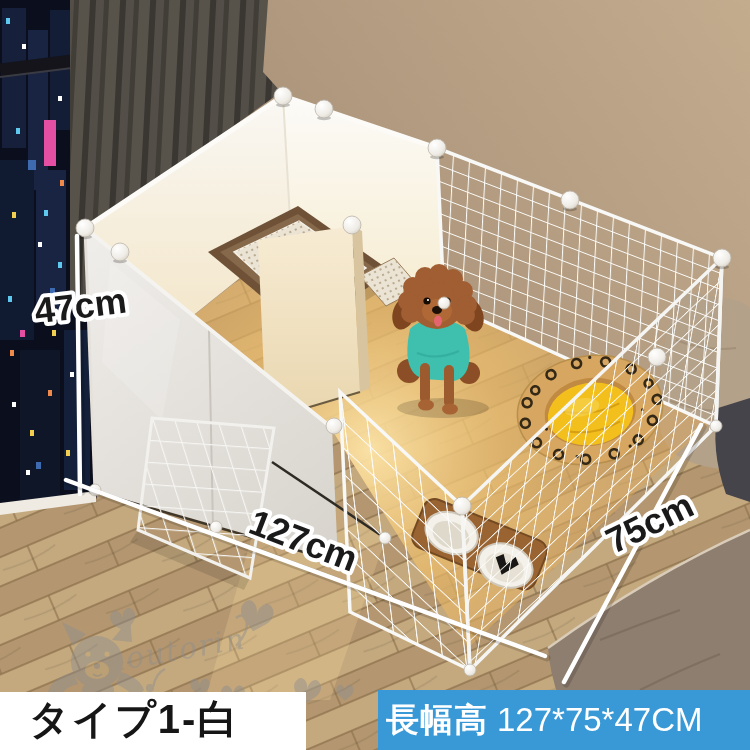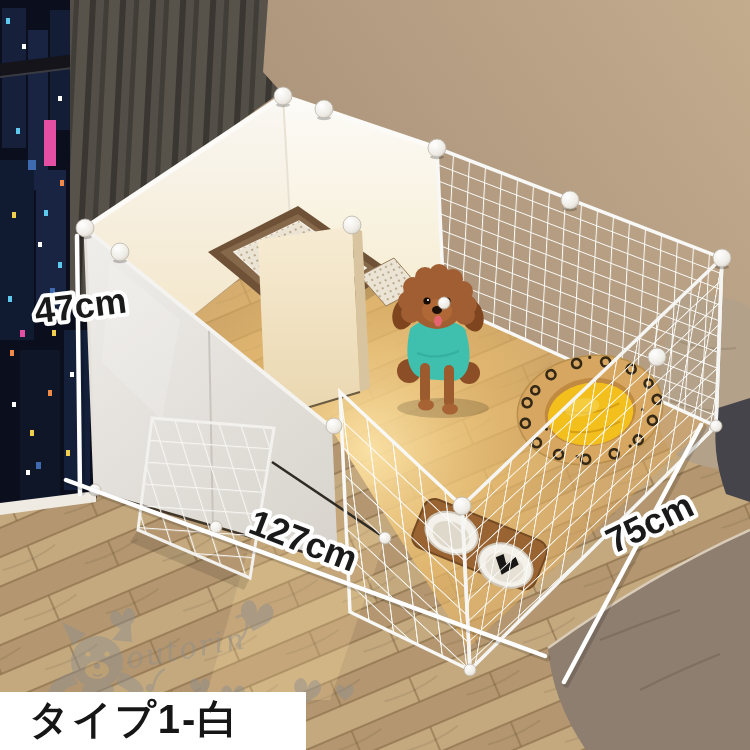--- a/index.html
+++ b/index.html
@@ -358,13 +358,17 @@
       <path d="M153,687 q3,-14 12,-18" stroke="#8E8E8E" stroke-width="2.4" fill="none"></path>
       <path d="M236,646 q14,-16 10,-26 q-3,-8 -10,-2" stroke="#8E8E8E" stroke-width="2.4" fill="none"></path>
     </g>
     <text transform="translate(178,660) rotate(-10)" text-anchor="middle" font-family="DejaVu Serif, serif" font-style="italic" font-size="29" letter-spacing="2" fill="#8E8E8E">koutorin</text>
   </g>
 </svg>
 
   <div class="bar-left">
     <span>タイプ1-白</span>
   </div>
+  <div class="bar-right">
+    <span class="pfx">長幅高</span>
+    <span class="val">127*75*47CM</span>
+  </div>
 </div>
 
 </body></html>

